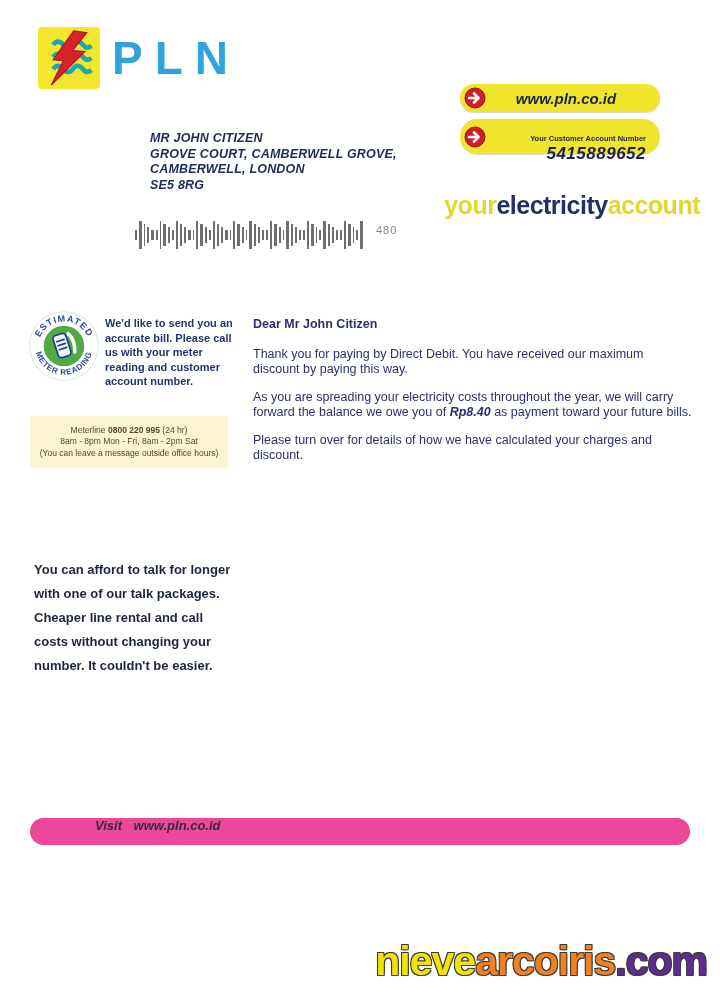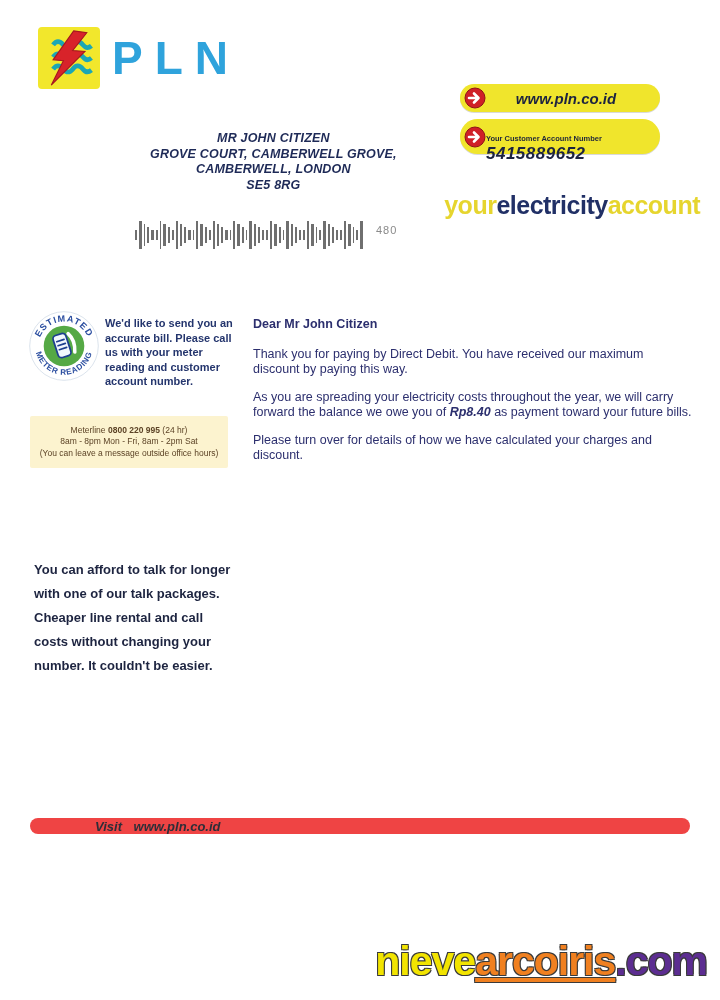--- a/index.html
+++ b/index.html
@@ -9,31 +9,31 @@
 
   
   .logo-box { position:absolute; left:38px; top:27px; width:62px; height:62px;
               background:#f2e72c; border-radius:4px; display:flex; align-items:center; justify-content:center; }
   .logo-wordmark { position:absolute; left:112px; top:28px; font-size:46px; font-weight:bold;
                    color:#2fa3dc; letter-spacing:12px; line-height:60px; }
 
   
   .recipient { position:absolute; left:150px; top:131px; font-size:12.5px; font-weight:bold;
                font-style:italic; color:#1e2a57; line-height:15.5px; letter-spacing:.2px; }
-  .recipient span { display:block;text-align:center; }
+  .recipient span { display:block; }
 
   
   .pill { position:absolute; left:460px; width:200px; background:#f0e52c; border-radius:30px;
           display:flex; align-items:center; box-shadow:0 1px 0 rgba(0,0,0,.15); }
   .pill-web { top:84px; height:28px; }
   .pill-acct { top:119px; height:35px; }
   .pill-arrow { width:22px; height:22px; flex:0 0 22px; margin-left:4px; }
   .pill-web .pill-label { flex:1; text-align:center; font-size:15px; font-weight:bold;
                           font-style:italic; color:#1c2340; padding-right:14px; }
-  .pill-acct-text { flex:1; text-align:left; padding-right:14px; line-height:1;margin-top:24px; }
+  .pill-acct-text { flex:1; text-align:right; padding-right:14px; line-height:1;margin-top:24px; }
   .pill-acct-label { display:block; font-size:7.5px; font-weight:bold; color:#232a3a; margin-bottom:2px; }
   .pill-acct-number { display:block; font-size:17px; font-weight:bold; font-style:italic; color:#1c2340; letter-spacing:.5px; }
 
   
   .tagline { position:absolute; right:20px; top:191px; font-size:25px; letter-spacing:-.5px; white-space:nowrap; }
   .tag-yellow { color:#e6d52e; font-weight:bold; }
   .tag-navy { color:#213066; font-weight:bold; }
 
   
   .barcode { position:absolute; left:135px; top:220px; width:228px; height:30px;
@@ -61,31 +61,31 @@
 
   
   .letter { position:absolute; left:253px; top:317px; width:440px; font-size:12.5px;
             color:#2c2f6e; line-height:15.5px; }
   .letter p { margin:0 0 12px 0; }
   .letter .salutation { font-weight:bold; margin-bottom:14px; }
   .letter .b { font-weight:bold; }
   .letter .bi { font-weight:bold; font-style:italic; }
 
   
-  .footer-bar { position:absolute; left:30px; top:818px; width:660px; height:16px; background:#ef4444;
-                border-radius:14px; display:flex; align-items:flex-end; }
+  .footer-bar { position:absolute; left:30px; top:818px; width:660px; height:27px; background:#ec4899;
+                border-radius:14px; display:flex; align-items:flex-start; }
   .footer-text { margin-left:65px; font-size:13px; font-weight:bold; font-style:italic; color:#2e2e38; }
   .footer-text .url { margin-left:8px; }
 
   
   .watermark { position:absolute; right:13px; top:938px; font-size:41px; font-weight:bold;
                letter-spacing:-1px; white-space:nowrap;
                text-shadow:-1px -1px 0 #3a3a3a, 1px -1px 0 #3a3a3a, -1px 1px 0 #3a3a3a, 1px 1px 0 #3a3a3a; }
   .wm-yellow { color:#f2e400; }
-  .wm-orange { color:#f08020;text-decoration:underline; }
+  .wm-orange { color:#f08020; }
   .wm-purple { color:#5c2d91; }
 </style>
 </head>
 <body>
 
 <div class="page">
 
   <div class="logo-box">
     <svg width="58" height="58" viewBox="0 0 62 62">
       <path d="M14 17 q5 -7 11 0 q5 6 10 0 q5 -7 11 0 q4 5 9 1" fill="none" stroke="#1ba7b5" stroke-width="5"></path>

